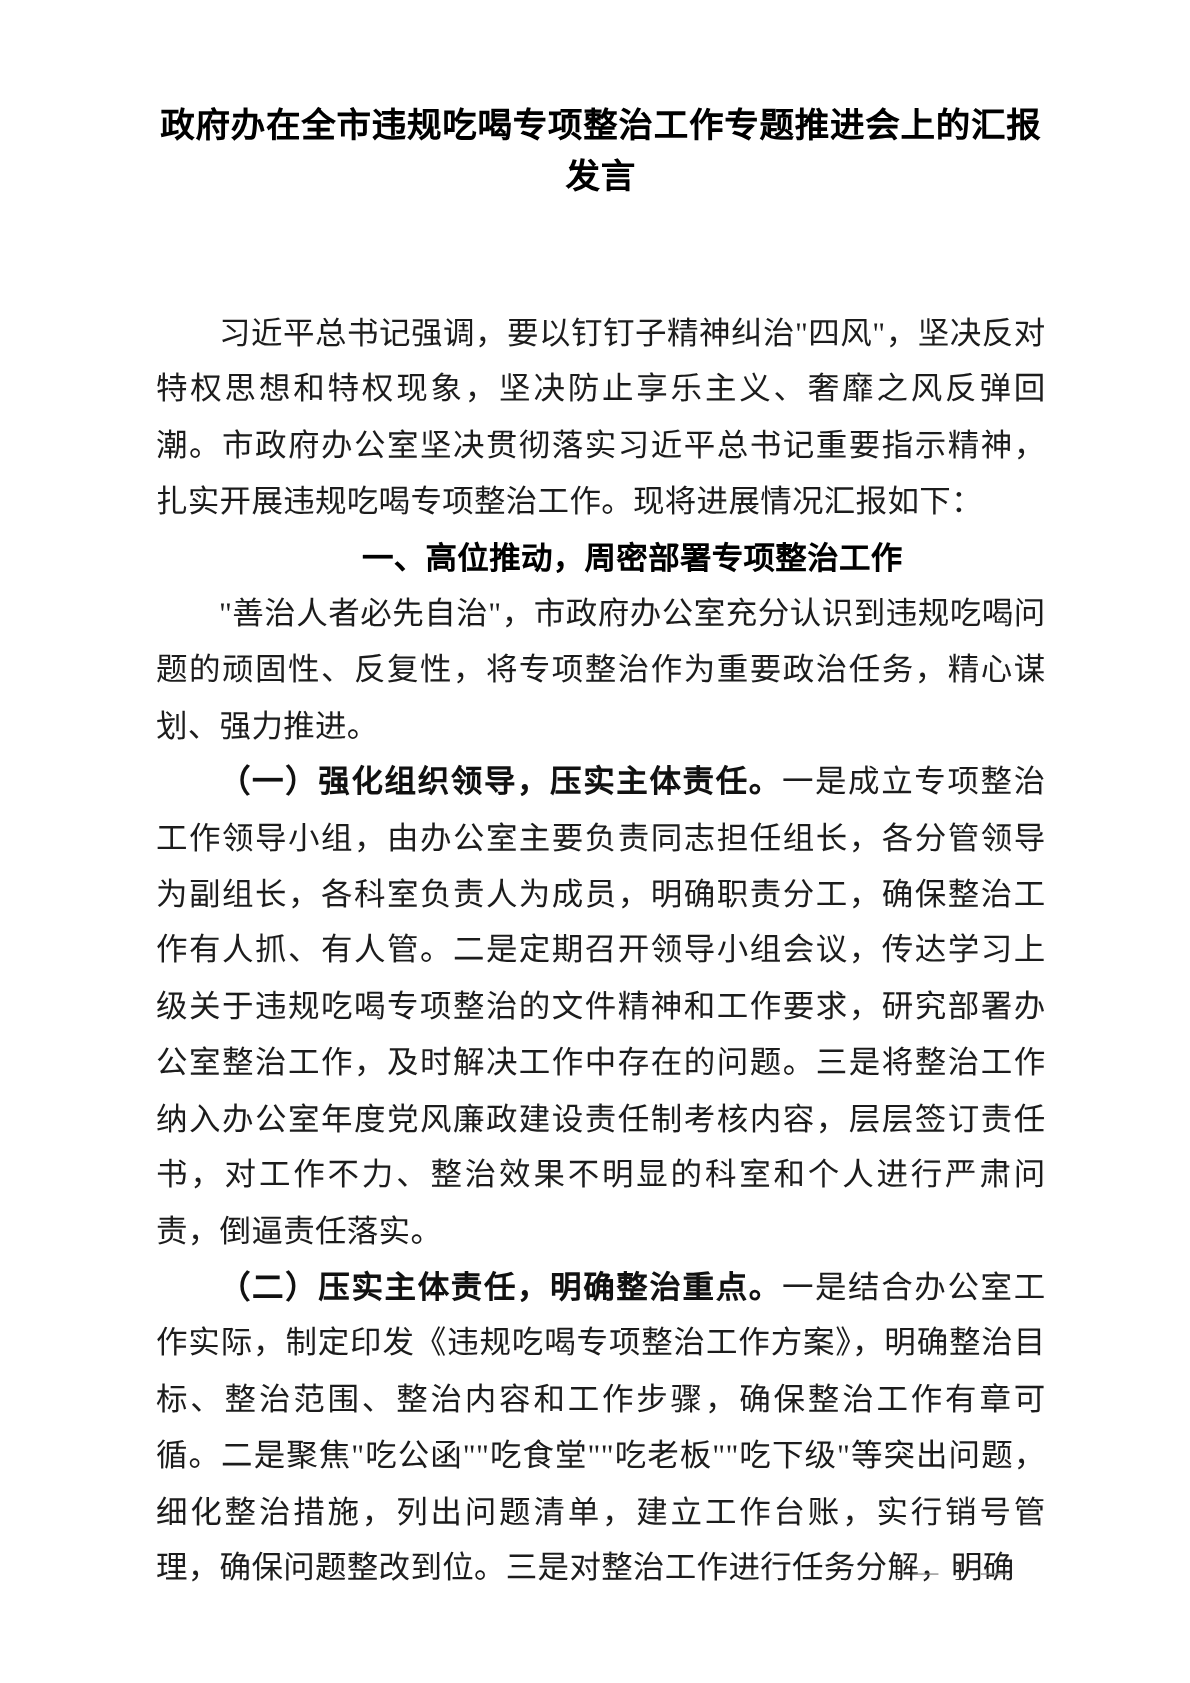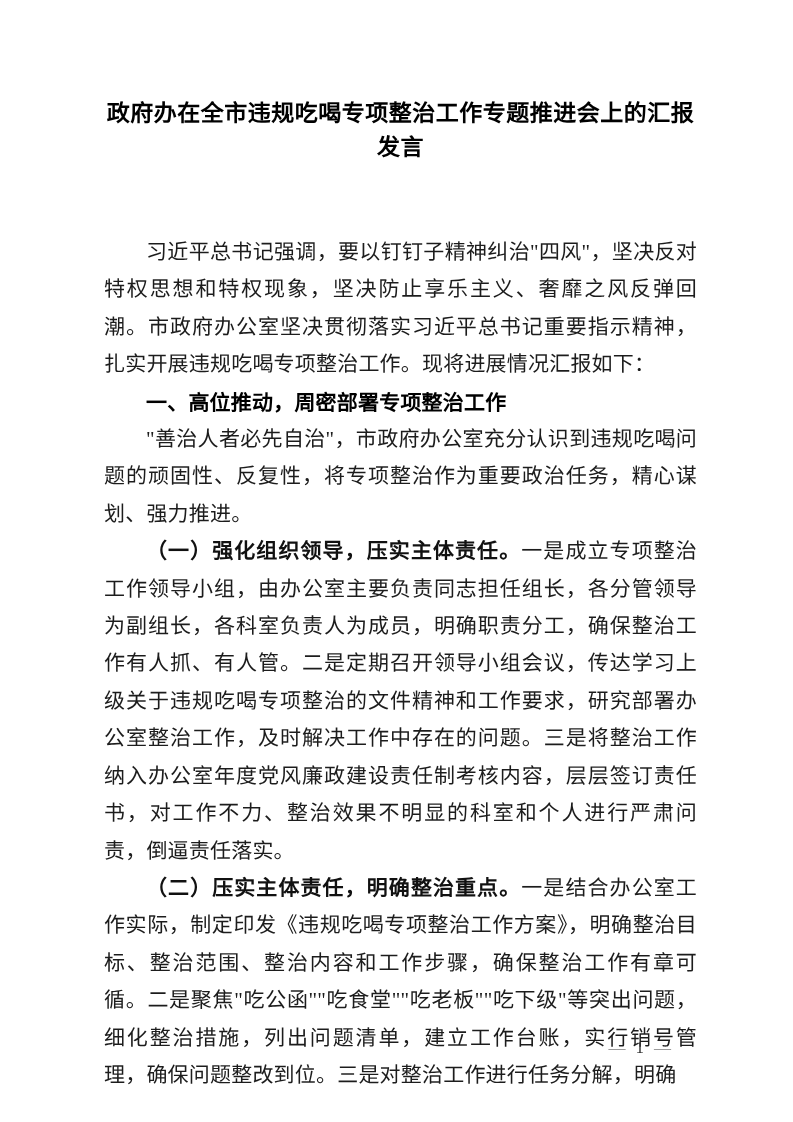--- a/index.html
+++ b/index.html
@@ -17,21 +17,21 @@
     color: #1c1c1c;
     font-family: "Liberation Serif", "DejaVu Serif", serif;
   }
   .content {
     position: absolute;
     top: 0;
     left: 104px;
     width: 593px;
   }
   .title {
-    margin: 96px 0 0 0;
+    margin: 66px 0 0 0;
     padding: 0;
     text-align: center;
     font-family: "Liberation Sans", "DejaVu Sans", sans-serif;
     font-weight: bold;
     font-size: 23px;
     line-height: 34px;
     letter-spacing: 0.5px;
     color: #000000;
   }
   .body-text {
@@ -44,21 +44,21 @@
     line-height: 37.4px;
     text-align: justify;
     text-justify: inter-ideograph;
     text-indent: 2em;
     letter-spacing: 0.2px;
   }
   .section-heading {
     font-family: "Liberation Sans", "DejaVu Sans", sans-serif;
     font-weight: bold;
     color: #000000;
-    text-align: left;
+    text-align: center;
   }
   .lead {
     font-weight: bold;
     color: #111111;
     font-family: Liberation Serif, serif;
   }
   .page-footer {
     position: absolute;
     bottom: 64px;
     right: 122px;

